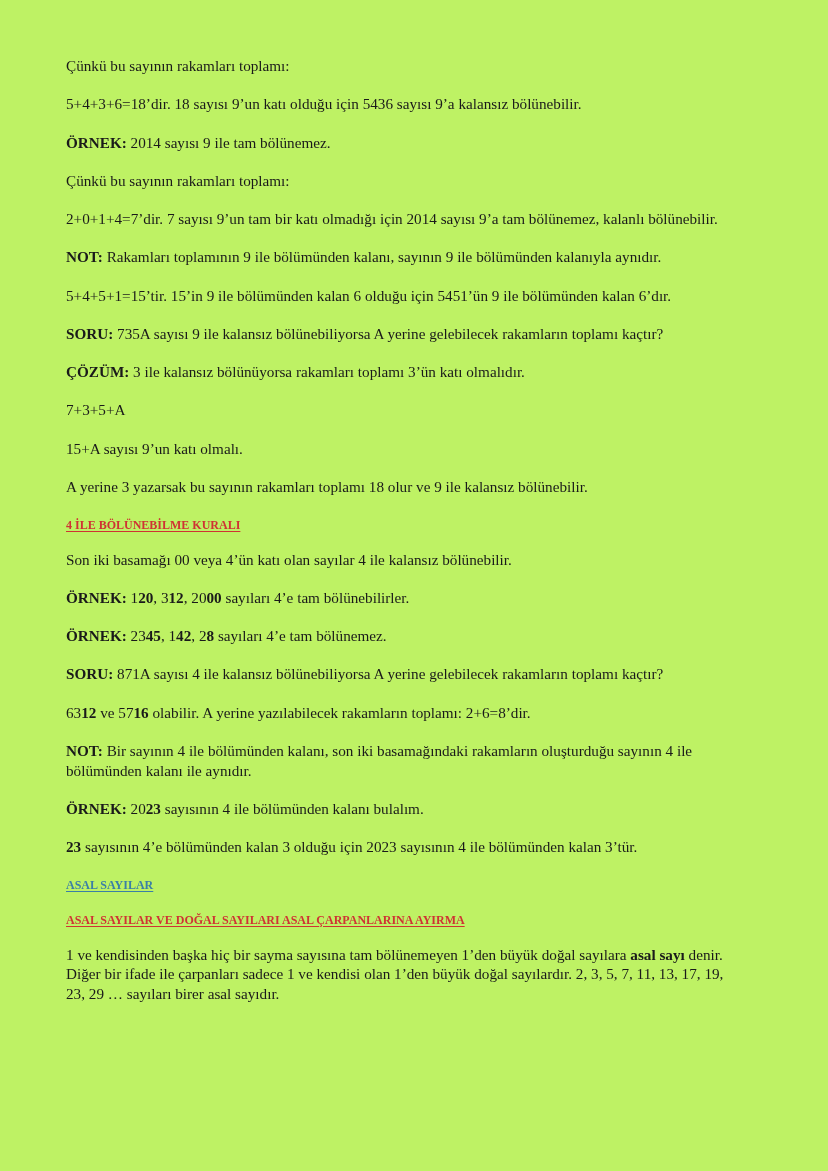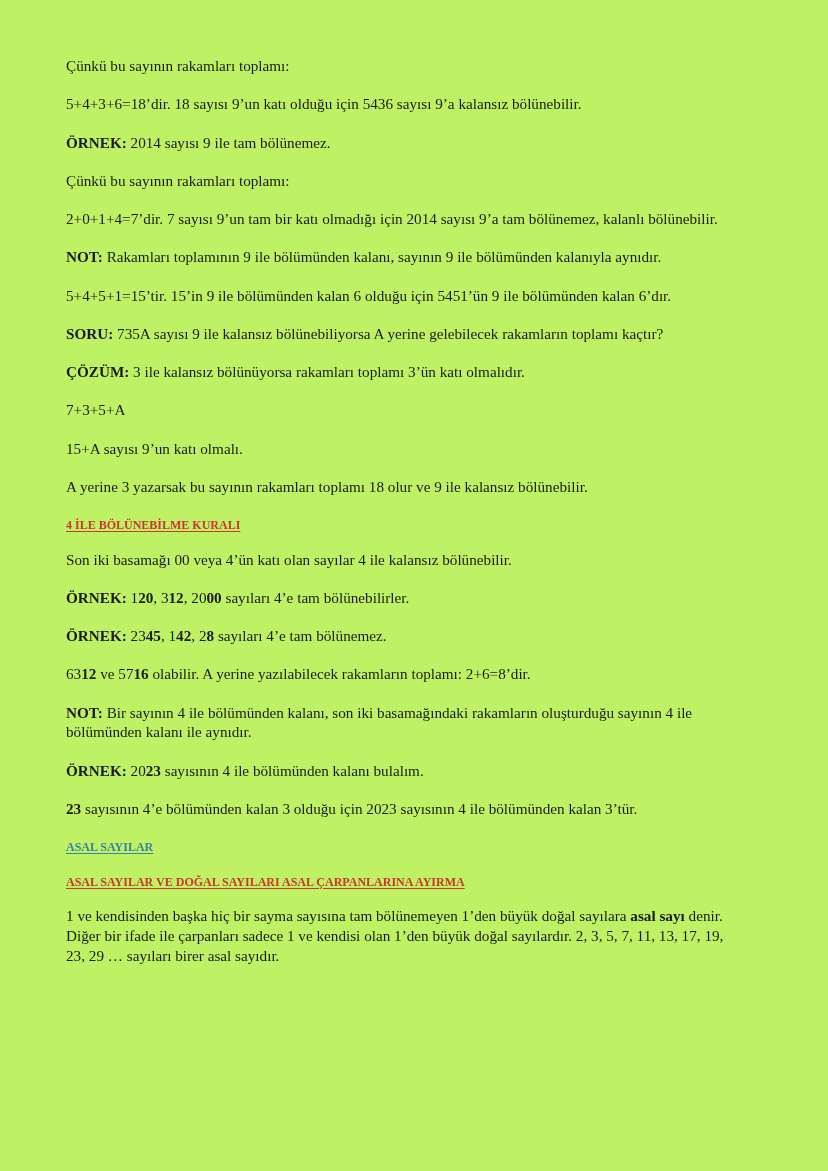--- a/index.html
+++ b/index.html
@@ -77,20 +77,21 @@
       <p class="para"><span>5+4+5+1=15’tir. 15’in 9 ile bölümünden kalan 6 olduğu için 5451’ün 9 ile bölümünden kalan 6’dır.</span></p>
       <p class="para"><span class="lead">SORU:</span> <span>735A sayısı 9 ile kalansız bölünebiliyorsa A yerine gelebilecek rakamların toplamı kaçtır?</span></p>
       <p class="para"><span class="lead">ÇÖZÜM:</span> <span>3 ile kalansız bölünüyorsa rakamları toplamı 3’ün katı olmalıdır.</span></p>
       <p class="para"><span>7+3+5+A</span></p>
       <p class="para"><span>15+A sayısı 9’un katı olmalı.</span></p>
       <p class="para"><span>A yerine 3 yazarsak bu sayının rakamları toplamı 18 olur ve 9 ile kalansız bölünebilir.</span></p>
       <div class="heading-wrap"><h2 class="heading h-red">4 İLE BÖLÜNEBİLME KURALI</h2></div>
       <p class="para txt-blue"><span>Son iki basamağı 00 veya 4’ün katı olan sayılar 4 ile kalansız bölünebilir.</span></p>
       <p class="para"><span class="lead">ÖRNEK:</span> <span>1</span><span class="b">20</span><span>, 3</span><span class="b">12</span><span>, 20</span><span class="b">00</span><span> sayıları 4’e tam bölünebilirler.</span></p>
       <p class="para"><span class="lead">ÖRNEK:</span> <span>23</span><span class="b">45</span><span>, 1</span><span class="b">42</span><span>, 2</span><span class="b">8</span><span> sayıları 4’e tam bölünemez.</span></p>
+      <p class="para"><span class="lead">SORU:</span> <span>871A sayısı 4 ile kalansız bölünebiliyorsa A yerine gelebilecek rakamların toplamı kaçtır?</span></p>
       <p class="para"><span>63</span><span class="b">12</span><span> ve 57</span><span class="b">16</span><span> olabilir. A yerine yazılabilecek rakamların toplamı: 2+6=8’dir.</span></p>
       <p class="para"><span class="lead">NOT:</span> <span>Bir sayının 4 ile bölümünden kalanı, son iki basamağındaki rakamların oluşturduğu sayının 4 ile bölümünden kalanı ile aynıdır.</span></p>
       <p class="para"><span class="lead">ÖRNEK:</span> <span>20</span><span class="b">23</span><span> sayısının 4 ile bölümünden kalanı bulalım.</span></p>
       <p class="para"><span class="b">23</span><span> sayısının 4’e bölümünden kalan 3 olduğu için 2023 sayısının 4 ile bölümünden kalan 3’tür.</span></p>
       <div class="heading-wrap"><h2 class="heading h-blue">ASAL SAYILAR</h2></div>
       <div class="heading-wrap"><h2 class="heading h-red">ASAL SAYILAR VE DOĞAL SAYILARI ASAL ÇARPANLARINA AYIRMA</h2></div>
       <p class="para txt-blue"><span>1 ve kendisinden başka hiç bir sayma sayısına tam bölünemeyen 1’den büyük doğal sayılara </span><span class="b">asal sayı</span><span> denir. Diğer bir ifade ile çarpanları sadece 1 ve kendisi olan 1’den büyük doğal sayılardır. 2, 3, 5, 7, 11, 13, 17, 19, 23, 29 … sayıları birer asal sayıdır.</span></p>
     </div>
 </div>
 

